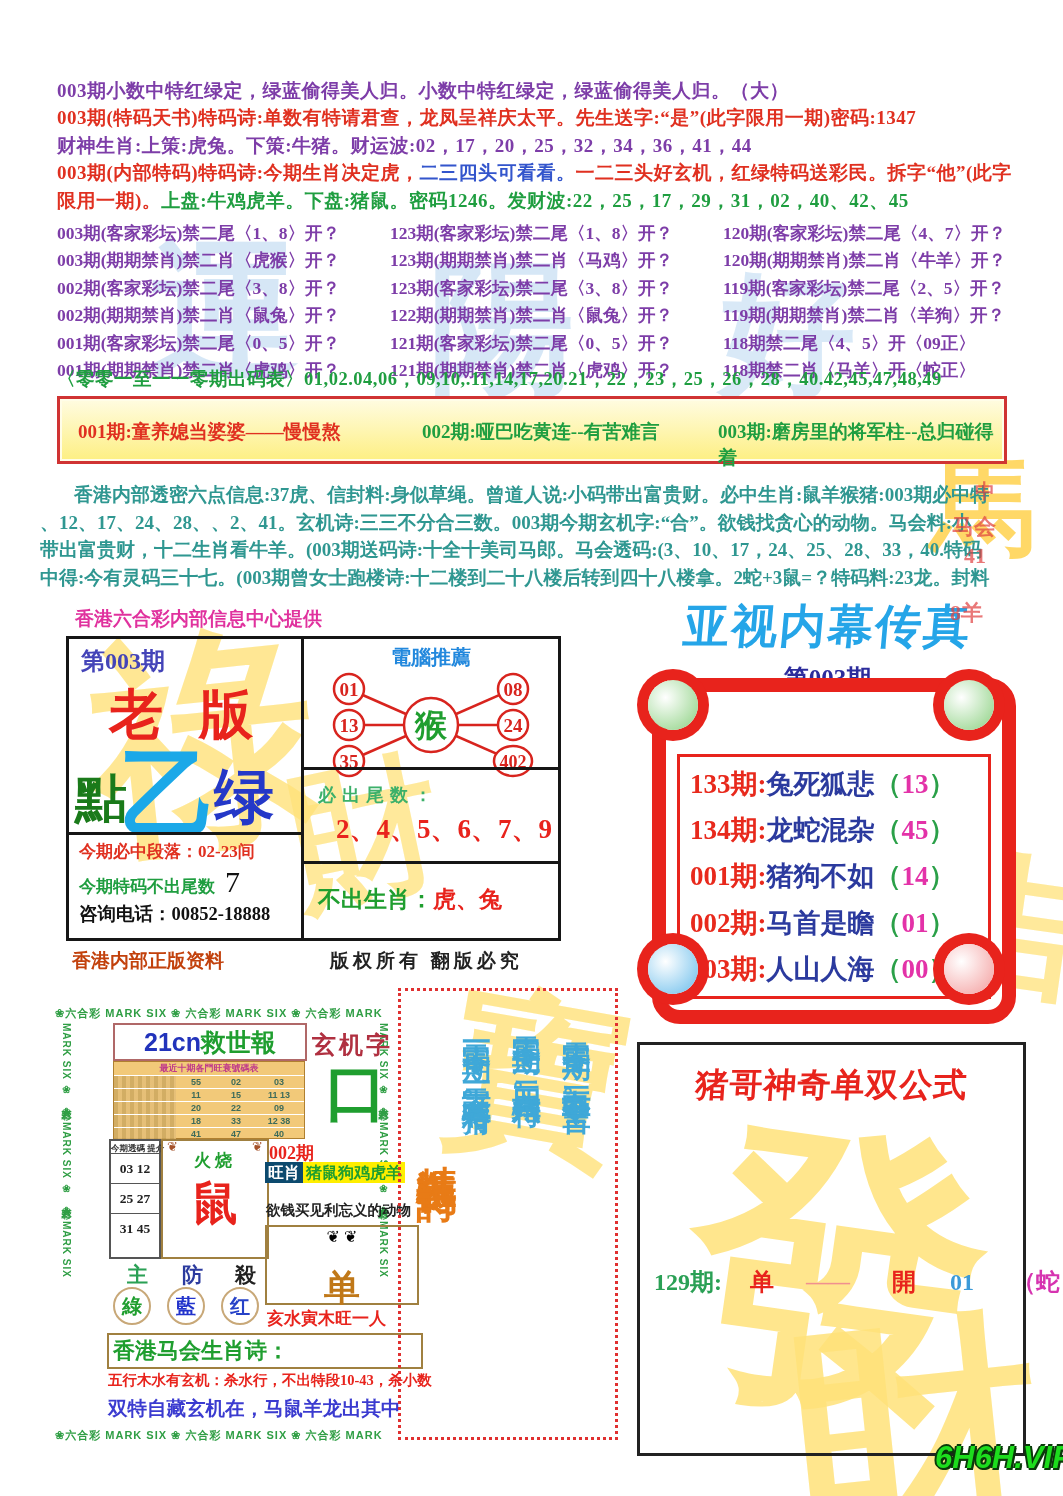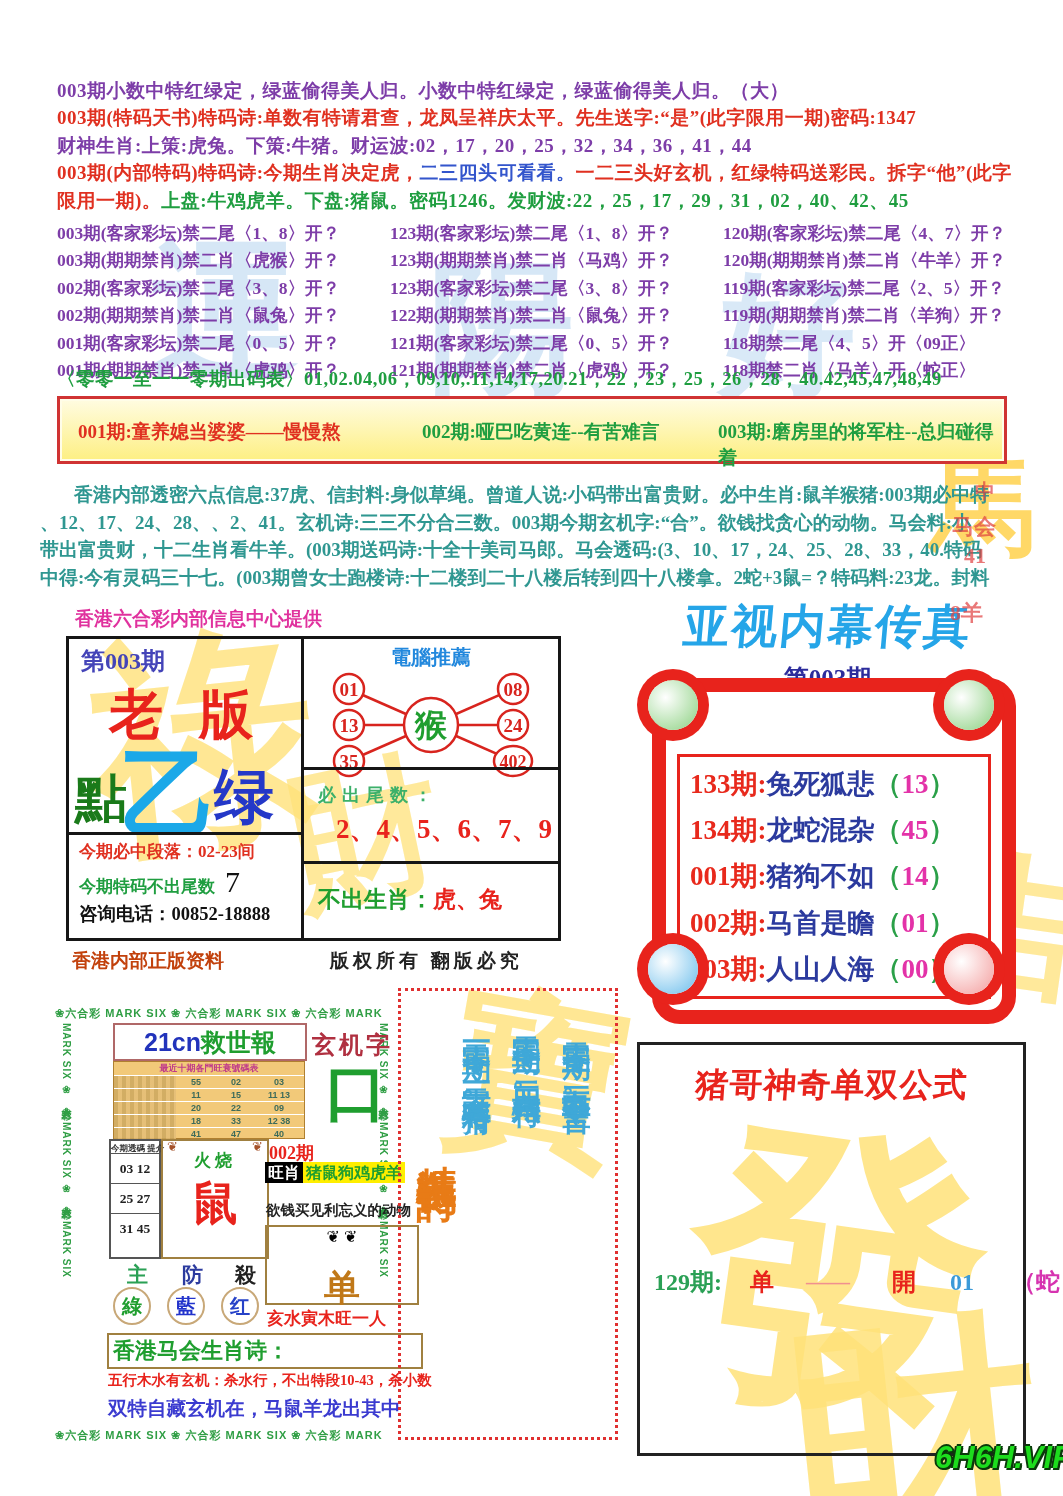--- a/index.html
+++ b/index.html
@@ -290,21 +290,21 @@
     </div>
 
     <div class="gb-el fireframe">
       <span class="deco" style="left:4px;">❦</span>
       <span class="deco" style="right:4px;">❦</span>
       <div style="margin-top:8px;font-weight:bold;font-size:17px;color:#1f9e2f;letter-spacing:4px;">火烧</div>
       <div style="font-weight:bold;font-size:46px;color:#e8231c;line-height:1.4;">鼠</div>
     </div>
 
     <div class="gb-el" style="left:172px;top:138px;font-weight:bold;font-size:18px;color:#e8231c;">002期</div>
-    <div class="gb-el" style="left:168px;top:160px;"><span style="background:#000000;color:#fff;font-weight:bold;font-size:16px;padding:2px 3px;">旺肖</span><span style="background:#ffee00;color:#1f9e2f;font-weight:bold;font-size:16px;padding:2px 3px;">猪鼠狗鸡虎羊</span></div>
+    <div class="gb-el" style="left:168px;top:160px;"><span style="background:#0c4a6e;color:#fff;font-weight:bold;font-size:16px;padding:2px 3px;">旺肖</span><span style="background:#ffee00;color:#1f9e2f;font-weight:bold;font-size:16px;padding:2px 3px;">猪鼠狗鸡虎羊</span></div>
     <div class="gb-el" style="left:169px;top:198px;font-weight:bold;font-size:14.5px;color:#222;">欲钱买见利忘义的动物</div>
 
     <div class="gb-el arch">
       <span class="deco" style="left:4px;">❦</span>
       <span class="deco" style="right:4px;">❦</span>
       <div style="margin-top:18px;font-weight:bold;font-size:36px;color:#c07818;">单</div>
     </div>
     <div class="gb-el" style="left:170px;top:304px;font-weight:bold;font-size:17px;color:#e8231c;">亥水寅木旺一人</div>
 
     <span class="gb-el" style="left:30px;top:258px;font-weight:bold;font-size:21px;color:#2aa055;">主</span>

